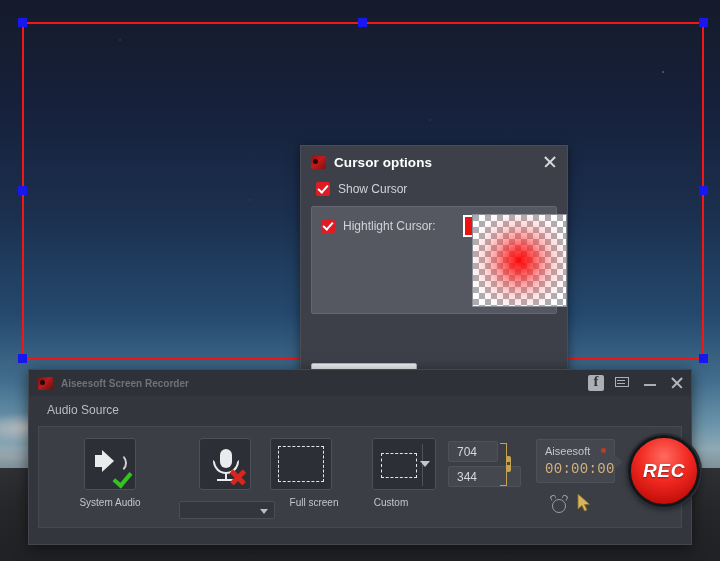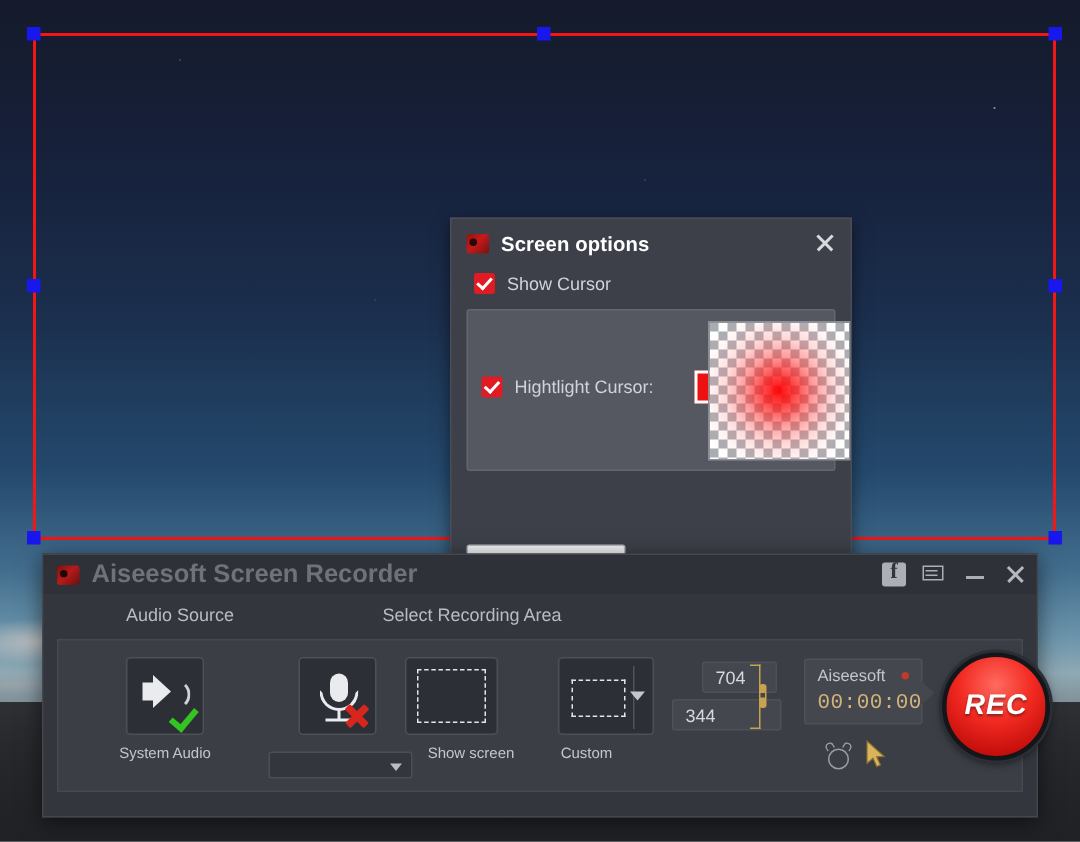--- a/index.html
+++ b/index.html
@@ -187,21 +187,20 @@
   }
   .panel-hl-cursor {
     height: 108px;
     padding: 8px 10px 0 9px;
     position: relative;
   }
   .hl-cursor-top {
     display: flex;
     align-items: center;
     gap: 8px;
-    margin-top: 32px;
   }
   .swatch {
     width: 24px; height: 22px;
     background: #ee1111;
     border: 2px solid #ffffff;
     box-sizing: border-box;
     margin-left: 19px;
     flex: none;
     cursor: pointer;
   }
@@ -268,21 +267,21 @@
   .rec-app-icon::after {
     content: "";
     position: absolute;
     left: 2px; top: 3px;
     width: 5px; height: 5px;
     border-radius: 50%;
     background: #240505;
   }
   .rec-title-text {
     color: #6e7279;
-    font-size: 17px;
+    font-size: 10px;
     font-weight: bold;
   }
   .rec-win-btns {
     position: absolute;
     right: 6px; top: 0;
     height: 26px;
     display: flex;
     align-items: center;
     gap: 11px;
   }
@@ -342,21 +341,21 @@
   .rec-headers {
     position: relative;
     height: 26px;
   }
   .rec-header-label {
     position: absolute;
     top: 7px;
     color: #b9bcc1;
     font-size: 12px;
   }
-  .lbl-audio { left: 18px; margin-left: 37px; }
+  .lbl-audio { left: 18px; }
   .lbl-area  { left: 226px; }
 
   .rec-content {
     position: absolute;
     left: 9px; top: 56px;
     width: 644px; height: 102px;
     background: #3b3e45;
     border: 1px solid #464951;
     box-sizing: border-box;
   }
@@ -518,21 +517,21 @@
     position: absolute;
     background: #44474e;
     border: 1px solid #4e515a;
     box-sizing: border-box;
     border-radius: 2px;
     color: #d5d8dc;
     font-size: 12px;
     padding-left: 8px;
     line-height: 20px;
   }
-  .size-w { left: 409px; top: 14px; width: 50px; height: 21px; margin-left: 20px; }
+  .size-w { left: 409px; top: 14px; width: 50px; height: 21px; }
   .size-h { left: 409px; top: 39px; width: 73px; height: 21px; }
   .link-bracket {
     position: absolute;
     left: 461px; top: 16px;
     width: 7px; height: 43px;
     border: 1.6px solid #c7a24f;
     border-left: none;
     box-sizing: border-box;
   }
   .link-chain {
@@ -660,21 +659,21 @@
   <div class="sel-handle h-tr"></div>
   <div class="sel-handle h-ml"></div>
   <div class="sel-handle h-mr"></div>
   <div class="sel-handle h-bl"></div>
   <div class="sel-handle h-br"></div>
 
   <div class="dialog">
 
     <div class="dlg-title-bar">
       <div class="dlg-app-icon"></div>
-      <div class="dlg-title-text">Screen options</div>
+      <div class="dlg-title-text">Cursor options</div>
       <div class="dlg-close"></div>
     </div>
 
     <div class="dlg-body">
 
       <div class="chk-row row-show-cursor">
         <div class="chk on"></div>
         <div class="chk-label">Show Cursor</div>
       </div>
 
@@ -701,21 +700,20 @@
       <div class="rec-win-btns">
         <div class="wb wb-fb"></div>
         <div class="wb wb-feedback"></div>
         <div class="wb wb-min"></div>
         <div class="wb wb-close"></div>
       </div>
     </div>
 
     <div class="rec-headers">
       <div class="rec-header-label lbl-audio">Audio Source</div>
-      <div class="rec-header-label lbl-area">Select Recording Area</div>
     </div>
 
     <div class="rec-content">
 
       <div class="tile-btn t-sysaudio">
         <div class="spk"></div>
         <div class="spk-wave"></div>
         <div class="badge-check"></div>
       </div>
       <div class="tile-caption cap-sysaudio">System Audio</div>
@@ -725,21 +723,21 @@
         <div class="mic-arc"></div>
         <div class="mic-stem"></div>
         <div class="mic-base"></div>
         <div class="badge-x"></div>
       </div>
       <div class="mic-select"></div>
 
       <div class="tile-btn t-full">
         <div class="dash-rect"></div>
       </div>
-      <div class="tile-caption cap-fullscreen">Show screen</div>
+      <div class="tile-caption cap-fullscreen">Full screen</div>
 
       <div class="tile-btn t-custom">
         <div class="dash-rect"></div>
         <div class="t-custom-div"></div>
         <div class="t-custom-arrow"></div>
       </div>
       <div class="tile-caption cap-custom">Custom</div>
 
       <div class="size-box size-w">704</div>
       <div class="size-box size-h">344</div>

